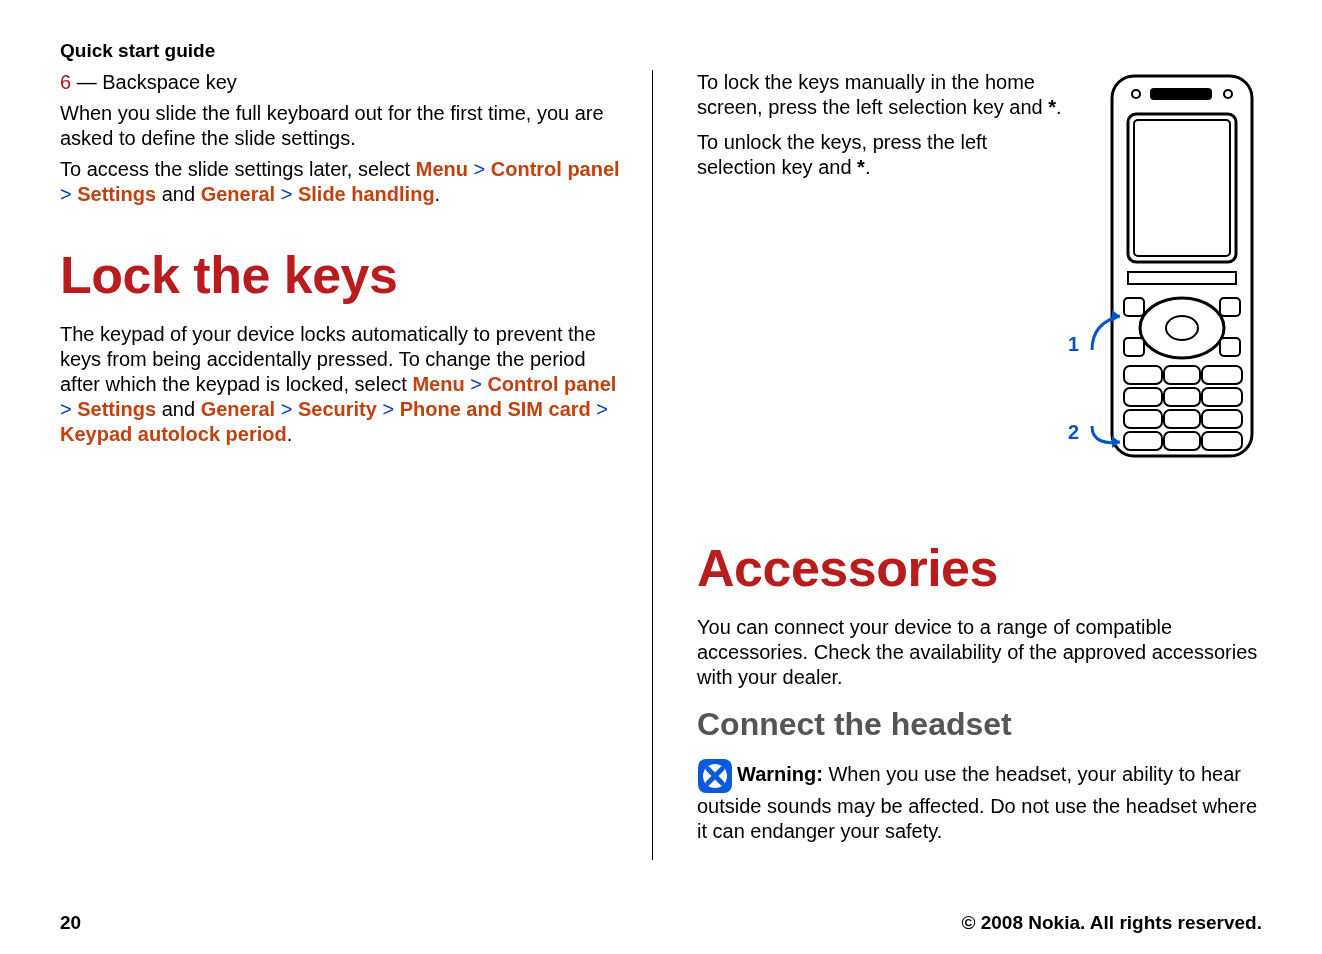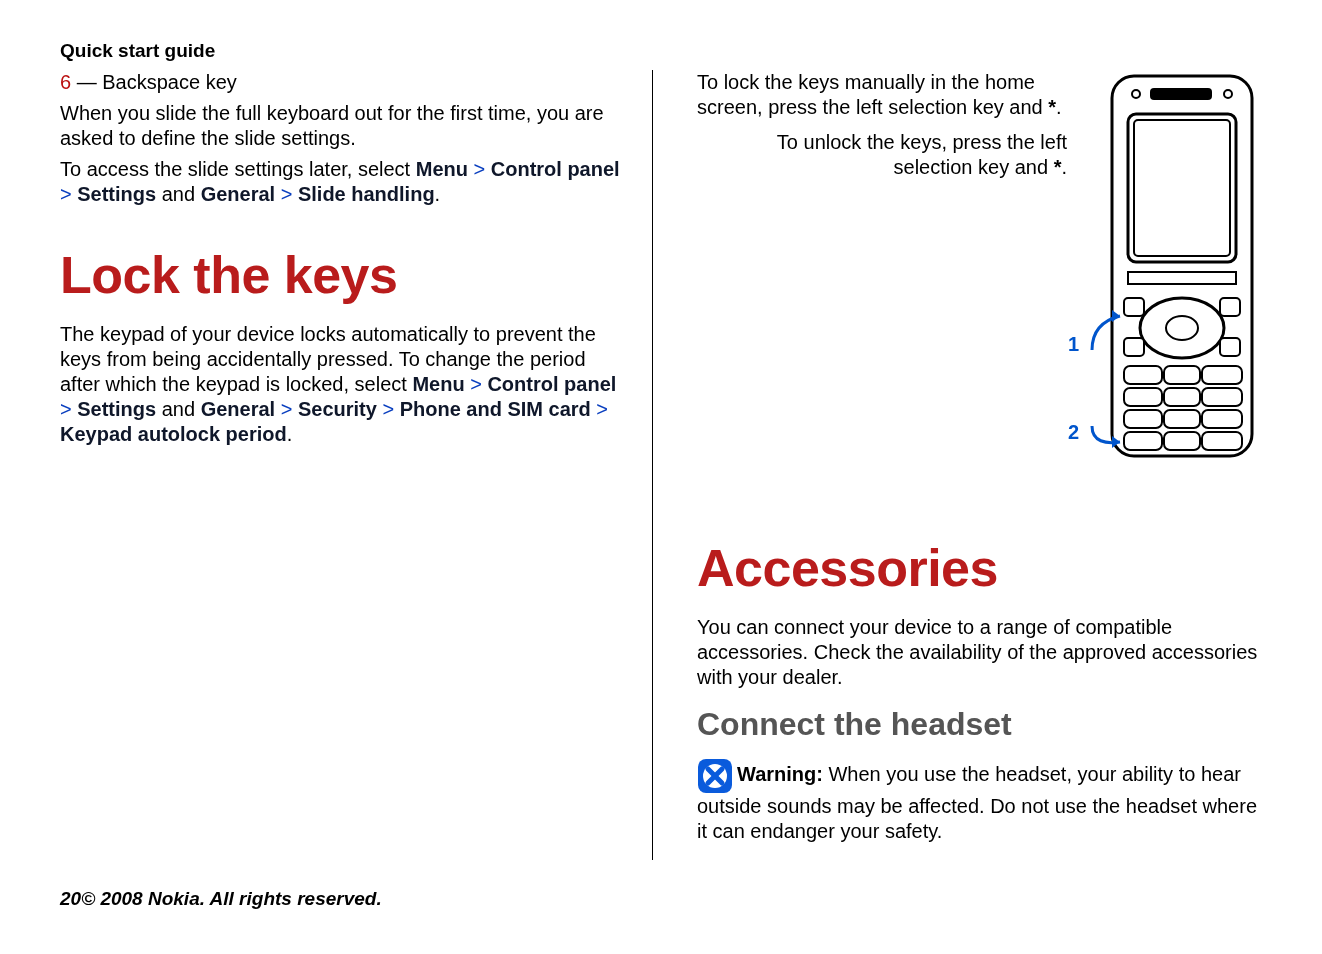--- a/index.html
+++ b/index.html
@@ -38,21 +38,21 @@
   }
   .col-left {
     padding-right: 28px;
     border-right: 1px solid #000;
   }
   .col-right {
     padding-left: 28px;
     position: relative;
   }
   .link {
-    color: #0f172a;
+    color: #c2410c;
     font-weight: bold;
   }
   .gt {
     color: #0a3fbf;
     font-weight: normal;
   }
   .red6 {
     color: #b11;
   }
   h1 {
@@ -77,41 +77,40 @@
   .warn-icon {
     display: inline-block;
     width: 36px;
     height: 36px;
     vertical-align: middle;
     margin-right: 4px;
   }
   .warn-icon svg { display:block; }
   .footer {
     position: absolute;
-    bottom: 44px;
+    bottom: 20px;
     left: 60px;
     right: 60px;
     font-size: 19px;
     font-weight: bold;
     display: flex;
-    justify-content: flex-start;
-    font-style: italic;
+    justify-content: space-between;
   }
   .phone-fig {
     position: absolute;
     top: 0;
     right: 0;
     width: 200px;
     height: 400px;
   }
   .right-text-block {
     width: 370px;
   }
   p { margin: 0 0 6px 0; }
-  .para-gap { margin-top: 10px; text-align: right; }
+  .para-gap { margin-top: 10px; }
 </style>
 </head>
 <body>
 
 <div class="page">
   <div class="header-title">Quick start guide</div>
 
   <div class="columns">
 
     <div class="col col-left">

